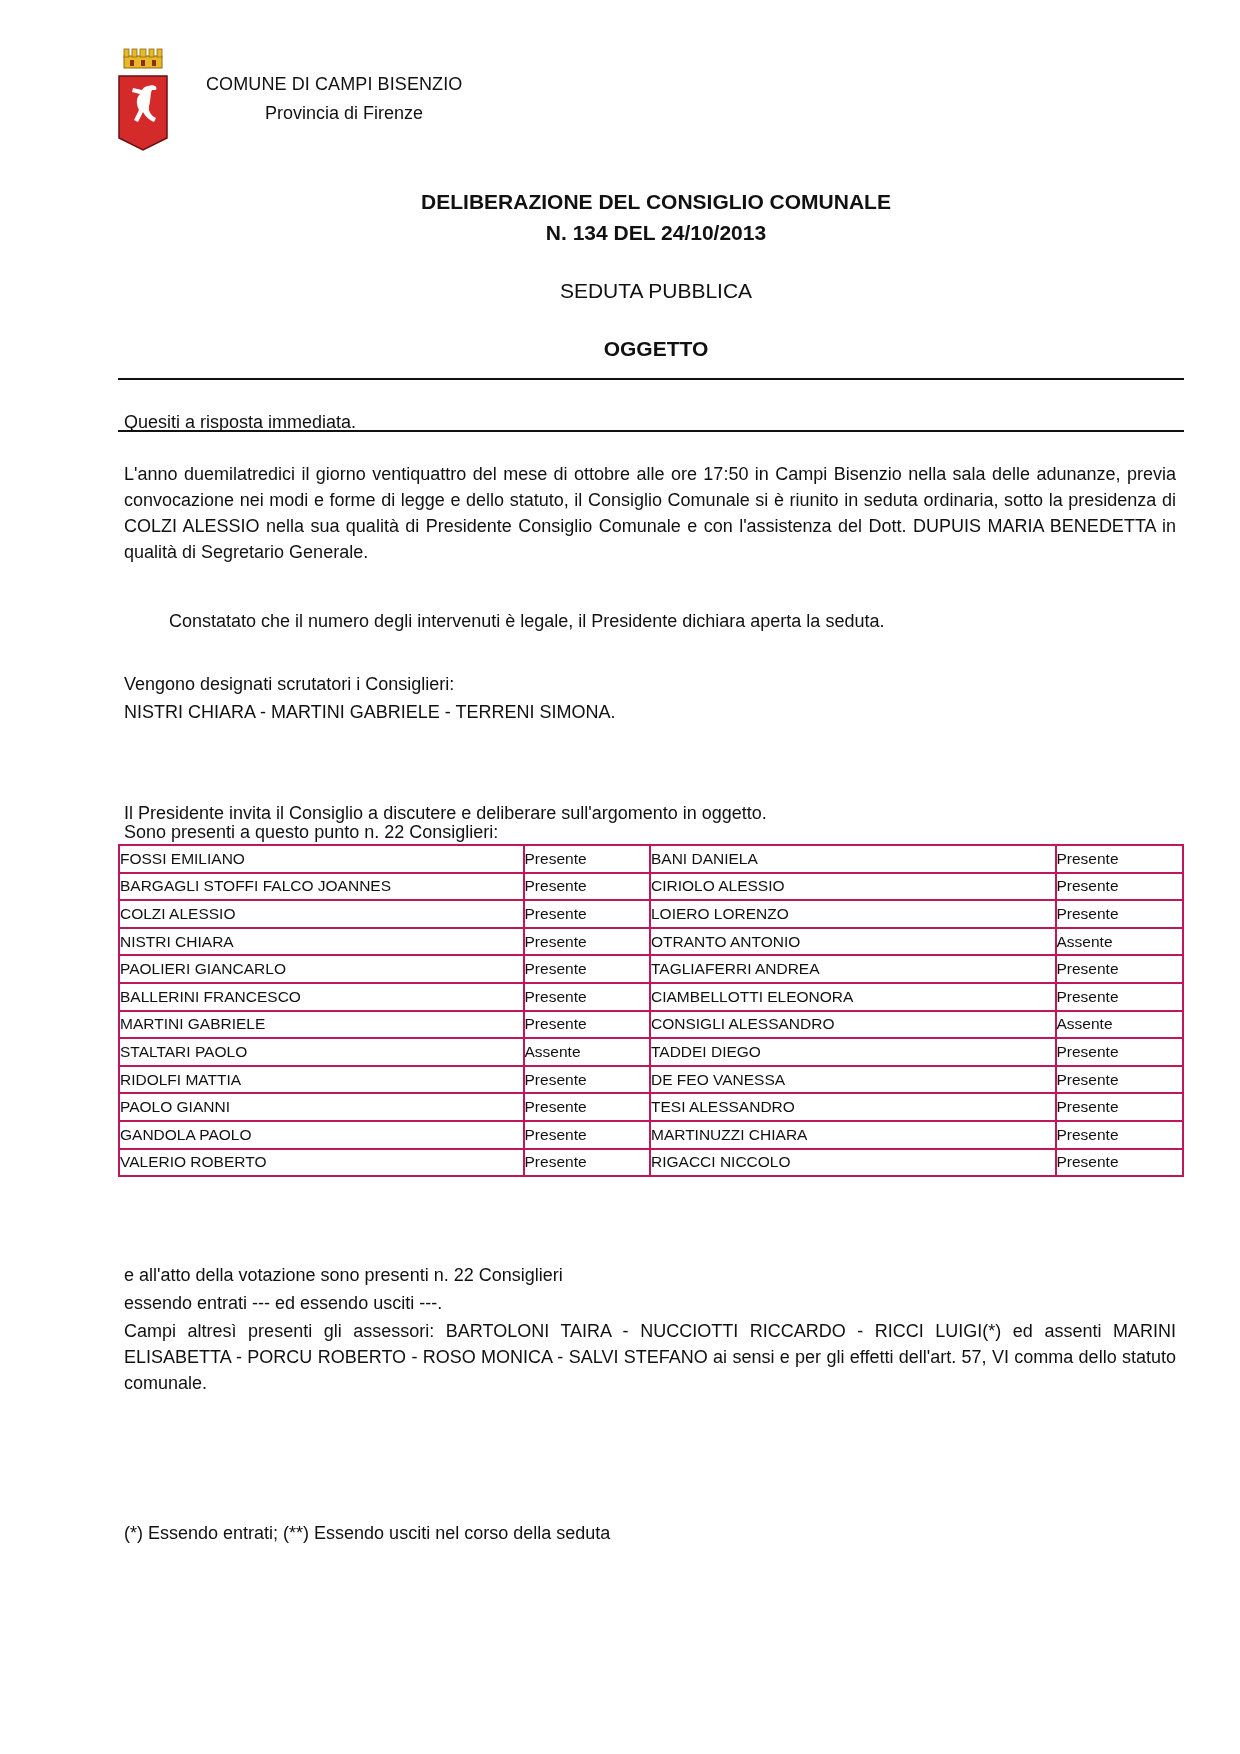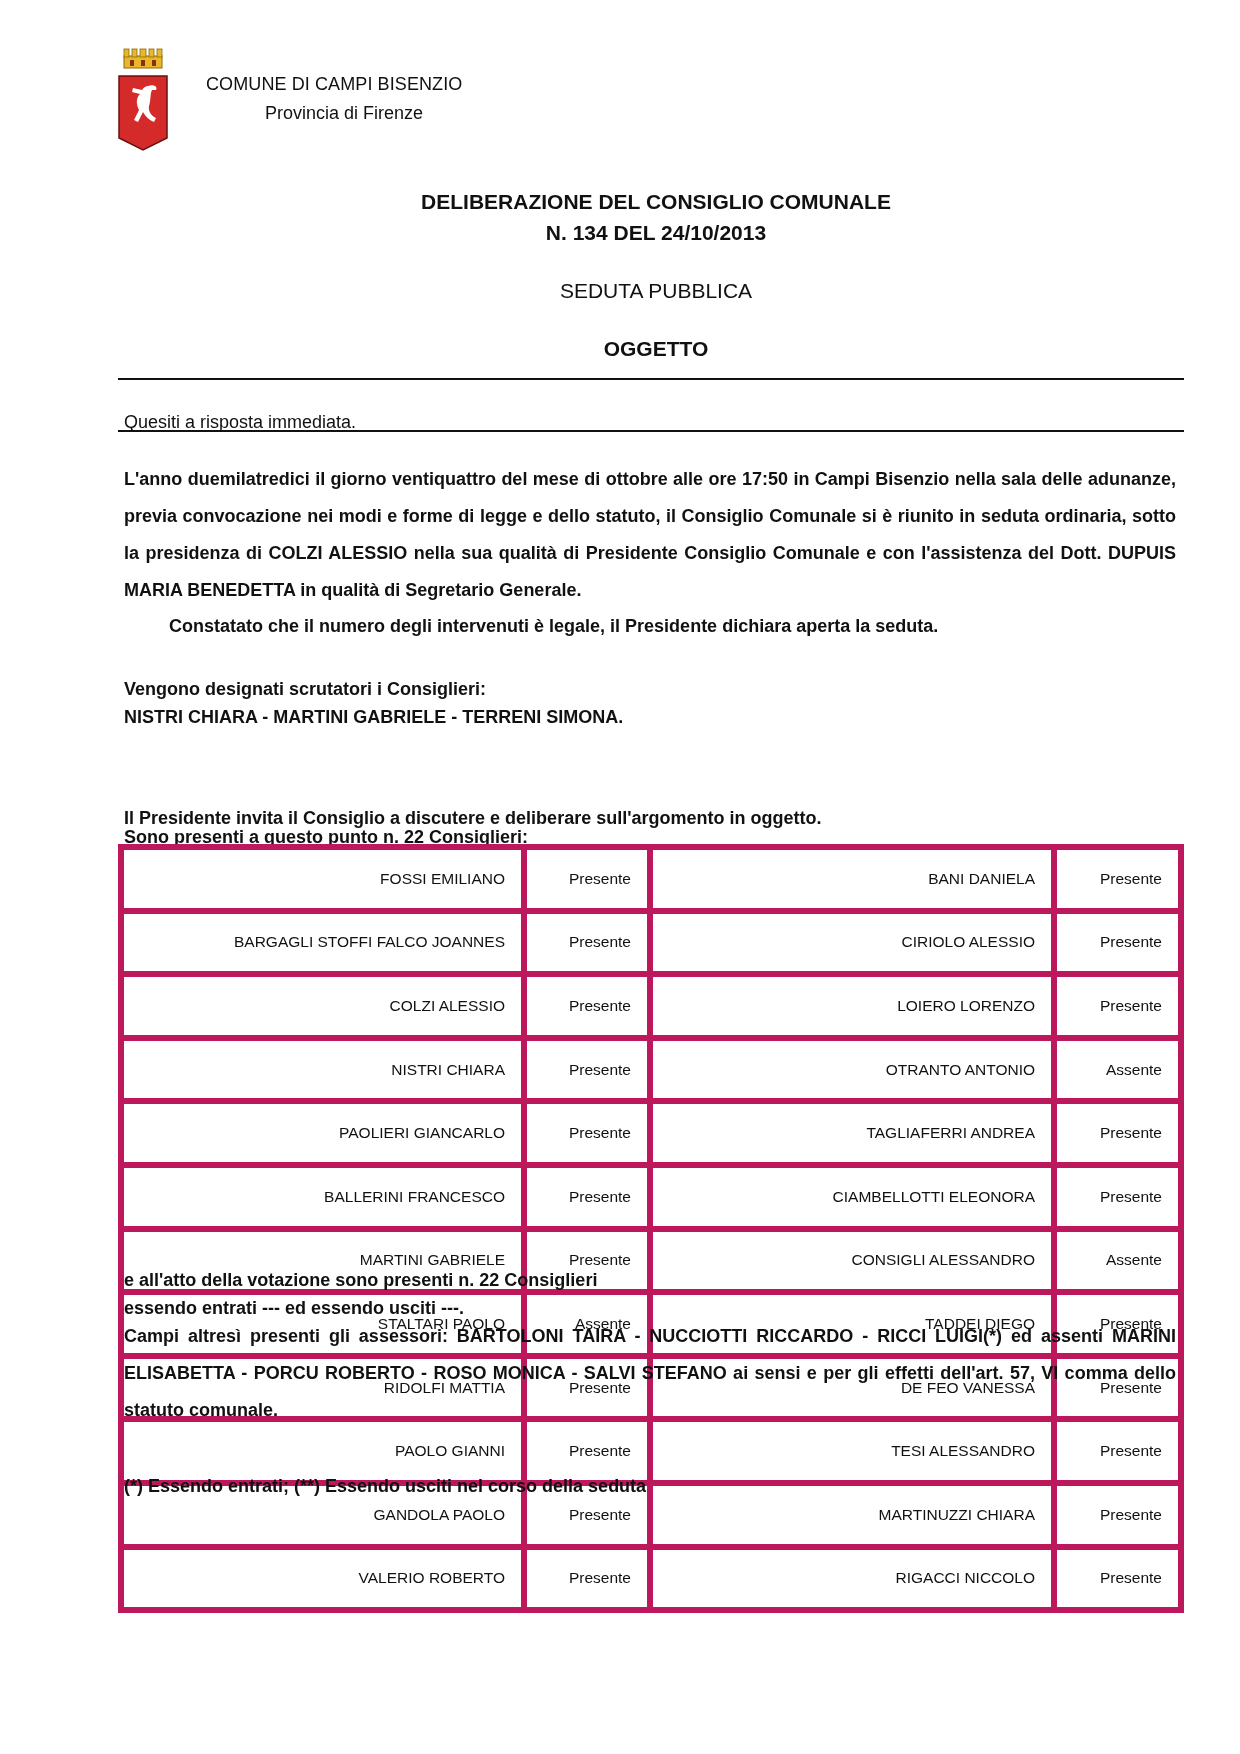--- a/index.html
+++ b/index.html
@@ -10,38 +10,38 @@
   .org-name { left: 206px; top: 74px; font-size: 18px; letter-spacing: 0.1px; }
   .org-prov { left: 265px; top: 103px; font-size: 18px; }
   .title-1 { left: 0; width: 1312px; text-align: center; top: 190px; font-size: 21px; font-weight: bold; }
   .title-2 { left: 0; width: 1312px; text-align: center; top: 221px; font-size: 21px; font-weight: bold; }
   .session { left: 0; width: 1312px; text-align: center; top: 279px; font-size: 21px; }
   .subject-head { left: 0; width: 1312px; text-align: center; top: 337px; font-size: 21px; font-weight: bold; }
   .hr { left: 118px; width: 1066px; height: 0; border-top: 2px solid #111; }
   .hr1 { top: 378px; }
   .hr2 { top: 430px; }
   .subject-text { left: 124px; top: 394px; font-size: 18px; margin-top: 18px; }
-  .para { left: 124px; width: 1052px; font-size: 18px; line-height: 37px; text-align: justify; font-weight: bold; }
+  .para { left: 124px; width: 1052px; font-size: 18px; line-height: 26px; text-align: justify; }
   .p1 { top: 461px; }
   .p2 { top: 608px; margin-left: 45px; }
   .p3 { top: 671px; }
   .p3b { top: 699px; }
   .p4 { top: 800px; }
   .p5 { top: 819px; }
   table.att { position: absolute; left: 118px; top: 844px; width: 1066px; border-collapse: collapse;
               font-size: 15.5px; }
-  table.att td { border: 6px solid #be185d; height: 25.6px; padding: 16px; text-align: right; vertical-align: middle; }
+  table.att td { border: 2px solid #be185d; height: 25.6px; padding: 0; text-align: left; vertical-align: middle; }
   table.att col.c1 { width: 403px; }
   table.att col.c2 { width: 126px; }
   table.att col.c3 { width: 404px; }
   table.att col.c4 { width: 127px; }
   .p6 { top: 1262px; }
   .p7 { top: 1290px; }
   .p8 { top: 1318px; }
-  .p9 { top: 1468px; }
+  .p9 { top: 1520px; }
 </style>
 </head>
 <body>
 
 <div id="logo" class="abs">
   <svg width="54" height="110" viewBox="0 0 54 110">
 
     <rect x="8" y="10" width="38" height="12" fill="#e8b82a" stroke="#8a6a10" stroke-width="1"></rect>
     <g fill="#e8b82a" stroke="#8a6a10" stroke-width="0.8">
       <rect x="8" y="3" width="5" height="8"></rect>

